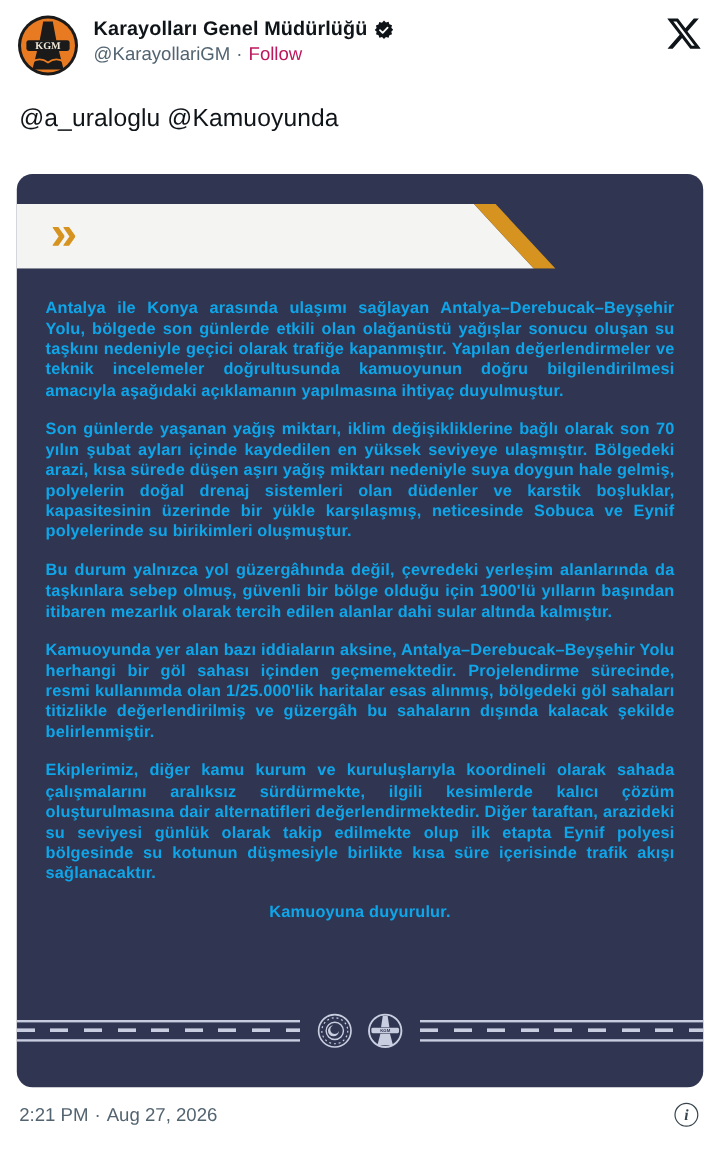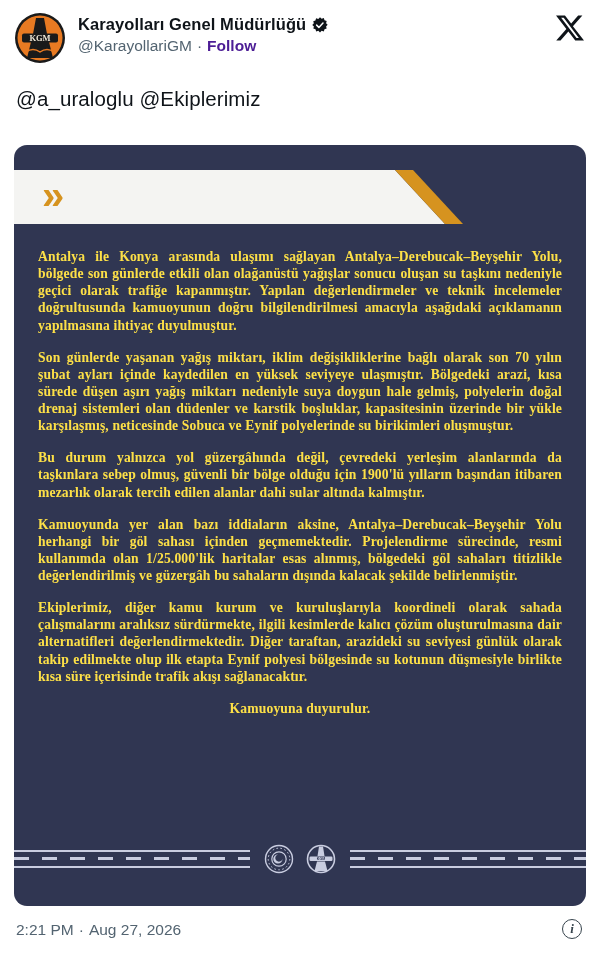--- a/index.html
+++ b/index.html
@@ -7,21 +7,21 @@
   body { font-family: "Liberation Sans", sans-serif; position: relative; }
 
   
   .tweet-header { position: absolute; top: 12px; left: 14px; right: 14px; display: flex; align-items: flex-start; }
   .avatar { width: 52px; height: 52px; border-radius: 50%; overflow: hidden; flex: 0 0 52px; }
   .head-text { margin-left: 12px; padding-top: 3px; }
   .display-row { display: flex; align-items: center; gap: 5px; justify-content: space-between; }
   .display-name { font-size: 16.5px; font-weight: bold; color: #0f1419; letter-spacing: 0.1px; }
   .verified { width: 18px; height: 18px; display: inline-block; }
   .handle-row { margin-top: 3px; font-size: 15.5px; color: #536471; display: flex; gap: 5px; align-items: center; }
-  .follow { color: #4c1d95; font-weight: bold; }
+  .follow { color: #be185d; font-weight: normal; }
   .x-logo { position: absolute; top: 14px; right: 16px; width: 28px; height: 28px; }
 
   
   .tweet-text { position: absolute; top: 86px; left: 16px; right: 16px; font-size: 20.5px; color: #0f1419; line-height: 1.3; letter-spacing: 0.1px; }
   .tweet-line { display: flex; align-items: center; gap: 6px; }
   .megaphone { width: 22px; height: 20px; display: inline-block; }
 
   
   .card { position: absolute; top: 145px; left: 14px; width: 572px; height: 761px;
           background: #303652; border-radius: 13px; overflow: hidden; }
@@ -29,21 +29,21 @@
   .banner { position: absolute; top: 25px; left: 0; width: 100%; height: 54px; }
   .banner-white { position: absolute; inset: 0; background: #f4f4f2;
                   clip-path: polygon(0 0, 381px 0, 431px 100%, 0 100%); }
   .banner-orange { position: absolute; inset: 0; background: #d6931f;
                    clip-path: polygon(381px 0, 399px 0, 449px 100%, 431px 100%); }
   .banner-label { position: absolute; left: 28px; top: 50%; transform: translateY(-50%);
                   display: flex; align-items: center; gap: 10px; color: #d6931f; }
   .banner-chevrons { font-size: 40px; font-weight: bold; line-height: 1; margin-top: -5px; }
   .banner-title { font-size: 33px; font-weight: bold; letter-spacing: 2px; }
 
-  .card-body { position: absolute; top: 103px; left: 24px; right: 24px; color: #fde047; font-family: Liberation Serif, serif; }
+  .card-body { position: absolute; top: 103px; left: 24px; right: 24px; color: #0ea5e9; }
   .card-body p { font-size: 13.6px; font-weight: bold; line-height: 1.26; letter-spacing: 0.15px;
                  text-align: justify; margin-bottom: 15px; }
   .card-body p.closing { text-align: center; margin-bottom: 0; }
 
   
   .card-footer { position: absolute; left: 0; right: 0; bottom: 30px; height: 34px;
                  display: flex; align-items: center; gap: 14px; }
   .road { flex: 1; height: 18px; position: relative; }
   .road .line-top, .road .line-bottom { position: absolute; left: 0; right: 0; height: 2px; background: #c9cde0; }
   .road .line-top { top: 0; }
@@ -91,21 +91,21 @@
     </div>
   </div>
 </div>
 
 <svg class="x-logo" viewBox="0 0 24 24">
   <path fill="#0f1419" d="M18.9 1.2h3.7l-8.1 9.3L24 22.8h-7.5l-5.9-7.7-6.7 7.7H.2l8.7-9.9L0 1.2h7.7l5.3 7 6-7zm-1.3 19.4h2L6.6 3.3h-2.2l13.2 17.3z"></path>
 </svg>
 
 <div class="tweet-text">
   <div class="tweet-line">
-    <span>@a_uraloglu @Ekiplerimiz</span>
+    <span>@a_uraloglu @Kamuoyunda</span>
   </div>
 </div>
 
 <div class="card">
 
   <div class="banner">
     <div class="banner-white"></div>
     <div class="banner-orange"></div>
     <div class="banner-label">
       <span class="banner-chevrons">»</span>

